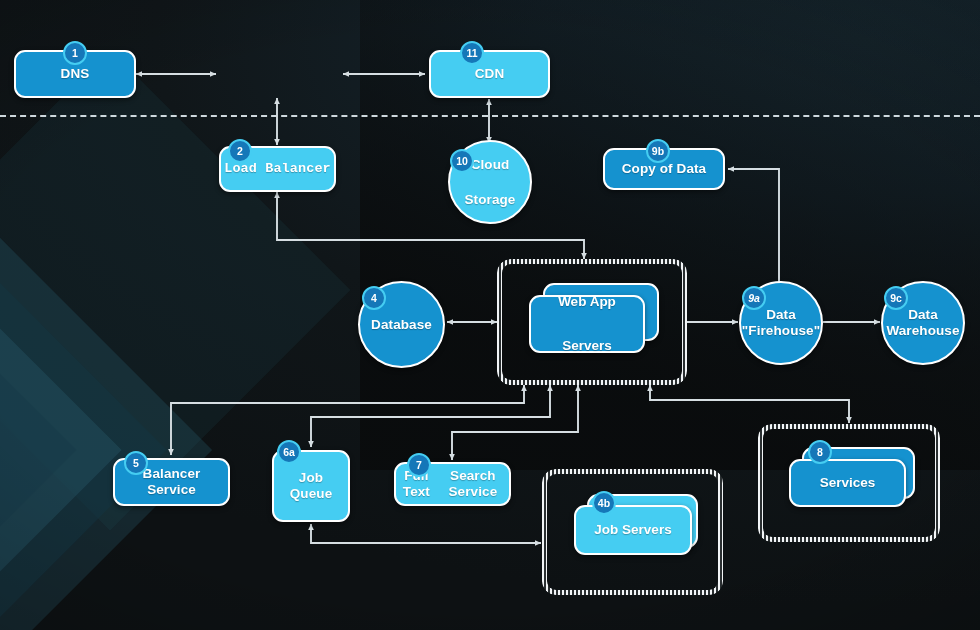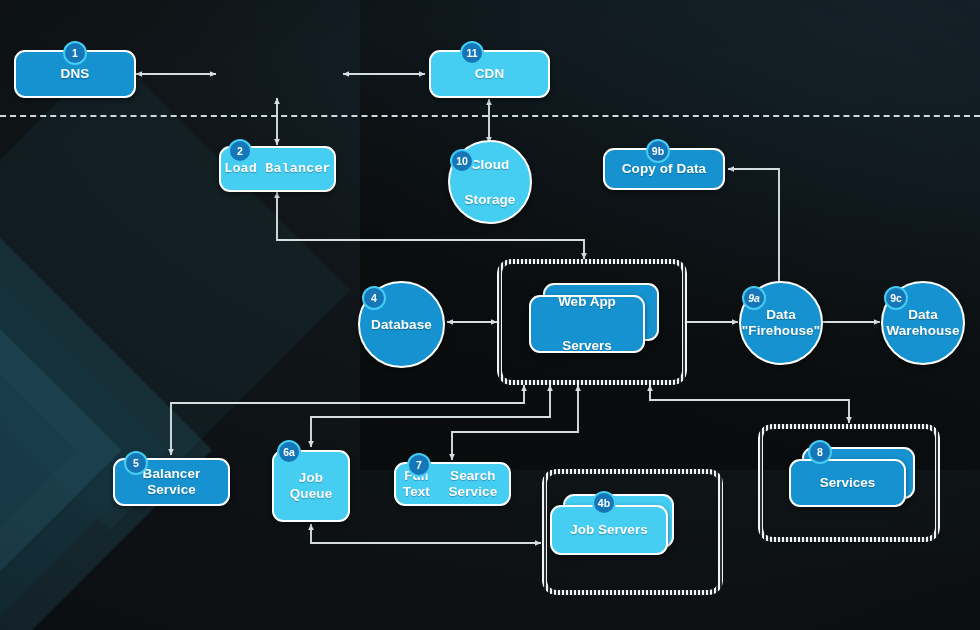--- a/index.html
+++ b/index.html
@@ -194,21 +194,21 @@
   </div>
   <div class="badge" style="left:277px;top:440px;">6a</div>
 
   <div class="node rect lite shadow" style="left:394px;top:462px;width:117px;height:44px;flex-direction:row;">
     <span>Full Text</span>
     <span>Search Service</span>
   </div>
   <div class="badge" style="left:407px;top:453px;">7</div>
 
   <div class="cluster" style="left:542px;top:469px;width:181px;height:126px;"></div>
-  <div class="stack" style="left:550px;top:494px;width:126px;height:76px;">
+  <div class="stack" style="left:574px;top:494px;width:126px;height:76px;">
     <div class="card lite" style="left:13px;top:0;width:111px;height:54px;"></div>
     <div class="card lite" style="left:0;top:11px;width:118px;height:50px;">
       <span>Job Servers</span>
     </div>
   </div>
   <div class="badge" style="left:592px;top:491px;">4b</div>
 
   <div class="cluster" style="left:758px;top:424px;width:182px;height:118px;"></div>
   <div class="stack" style="left:789px;top:447px;width:128px;height:72px;">
     <div class="card blue" style="left:13px;top:0;width:113px;height:52px;"></div>

